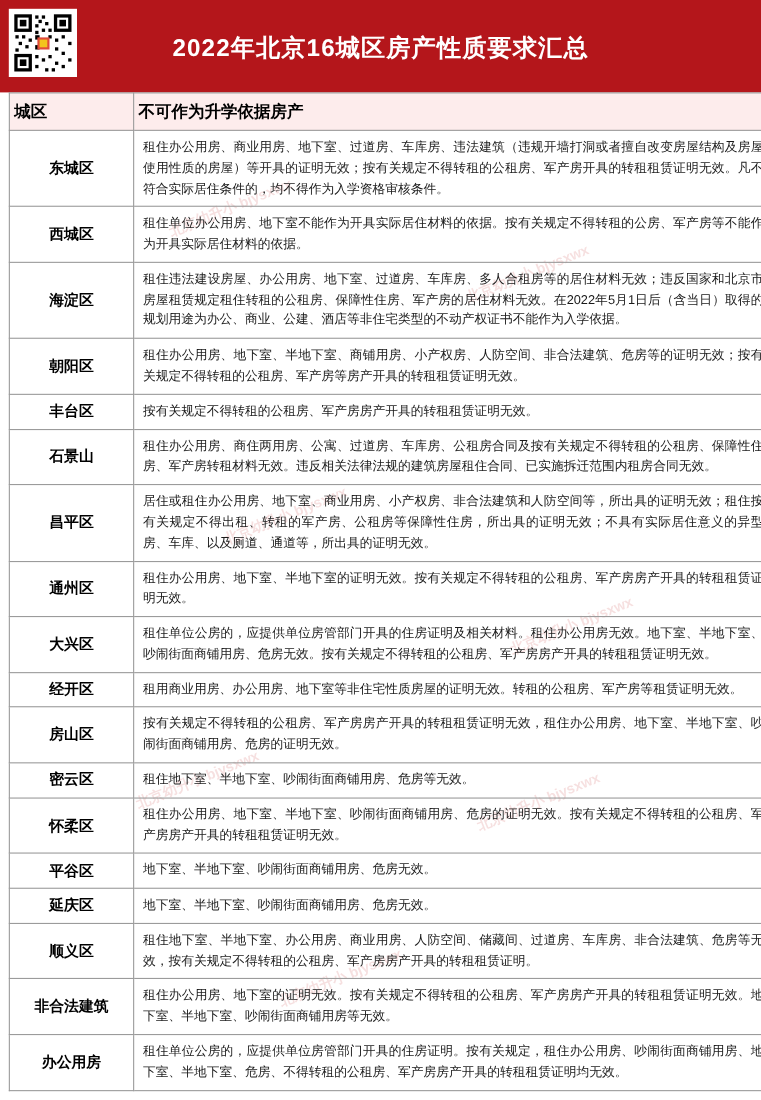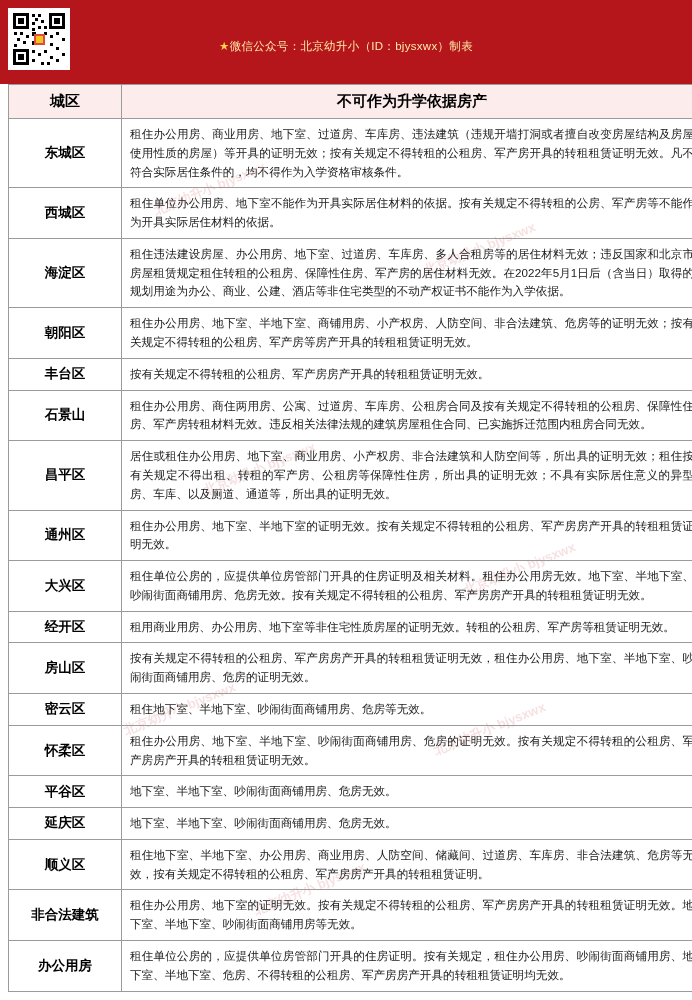--- a/index.html
+++ b/index.html
@@ -71,21 +71,21 @@
   }
   table.main th, table.main td {
     border: 1px solid #9b9b9b;
     vertical-align: middle;
   }
   table.main thead th {
     background: #fdecec;
     font-size: 15px;
     font-weight: bold;
     padding: 7px 4px;
-    text-align: center;
+    text-align: left;
     color: #000;
   }
   th.col-area { width: 104px; }
   th.col-desc { width: 572px; }
 
   td.area {
     text-align: center;
     font-size: 13.5px;
     font-weight: bold;
     color: #000;
@@ -170,23 +170,21 @@
             <rect x="31" y="52" width="3" height="3"></rect>
             <rect x="40" y="46" width="3" height="3"></rect>
           <rect x="46" y="49" width="3" height="3"></rect>
             <rect x="52" y="43" width="3" height="3"></rect>
             <rect x="37" y="52" width="3" height="3"></rect>
         </g>
         <rect x="24" y="24" width="11" height="11" fill="#e04b3a"></rect>
         <rect x="26" y="26" width="7" height="7" fill="#f3c41c"></rect>
       </svg>
     </div>
-    <div class="header-sub">
-      <span class="star">★</span><span>微信公众号：北京幼升小（ID：bjysxwx）制表</span>
-    </div>
+    <div class="header-title">2022年北京16城区房产性质要求汇总</div>
   </div>
 
   <div class="wm" style="left:150px; top:180px;">北京幼升小 bjysxwx</div>
   <div class="wm" style="left:420px; top:240px;">北京幼升小 bjysxwx</div>
   <div class="wm" style="left:200px; top:460px;">北京幼升小 bjysxwx</div>
   <div class="wm" style="left:460px; top:560px;">北京幼升小 bjysxwx</div>
   <div class="wm" style="left:120px; top:700px;">北京幼升小 bjysxwx</div>
   <div class="wm" style="left:430px; top:720px;">北京幼升小 bjysxwx</div>
   <div class="wm" style="left:250px; top:880px;">北京幼升小 bjysxwx</div>
 

